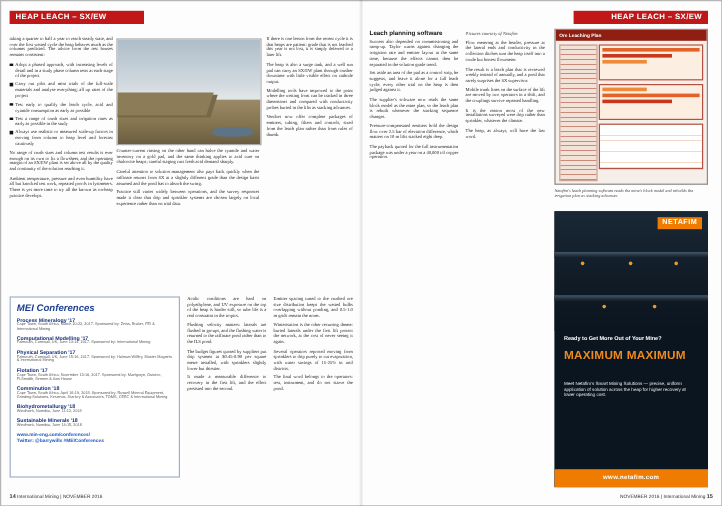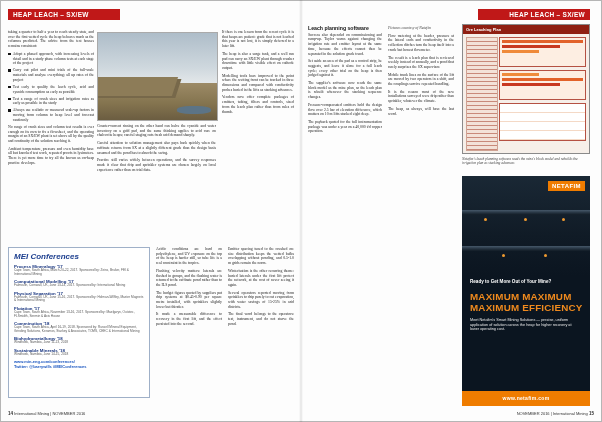--- a/index.html
+++ b/index.html
@@ -229,21 +229,20 @@
       <div class="drip" style="left:22px;top:42px;"></div>
       <div class="drip" style="left:62px;top:42px;"></div>
       <div class="drip" style="left:100px;top:42px;"></div>
       <div class="drip" style="left:40px;top:78px;"></div>
       <div class="drip" style="left:82px;top:78px;"></div>
     </div>
     <div class="ad-brand">NETAFIM</div>
     <div class="ad-intro">Ready to Get More Out of Your Mine?</div>
     <div class="ad-headline">
       <div>MAXIMUM MAXIMUM</div>
-      <div>MAXIMUM EFFICIENCY</div>
     </div>
     <div class="ad-body">Meet Netafim's Smart Mining Solutions — precise, uniform application of solution across the heap for higher recovery at lower operating cost.</div>
     <div class="ad-bottom">www.netafim.com</div>
   </div>
 
   <div class="footer right">
     <span>NOVEMBER 2016 | International Mining</span>
     <b>15</b>
   </div>
 </div>

